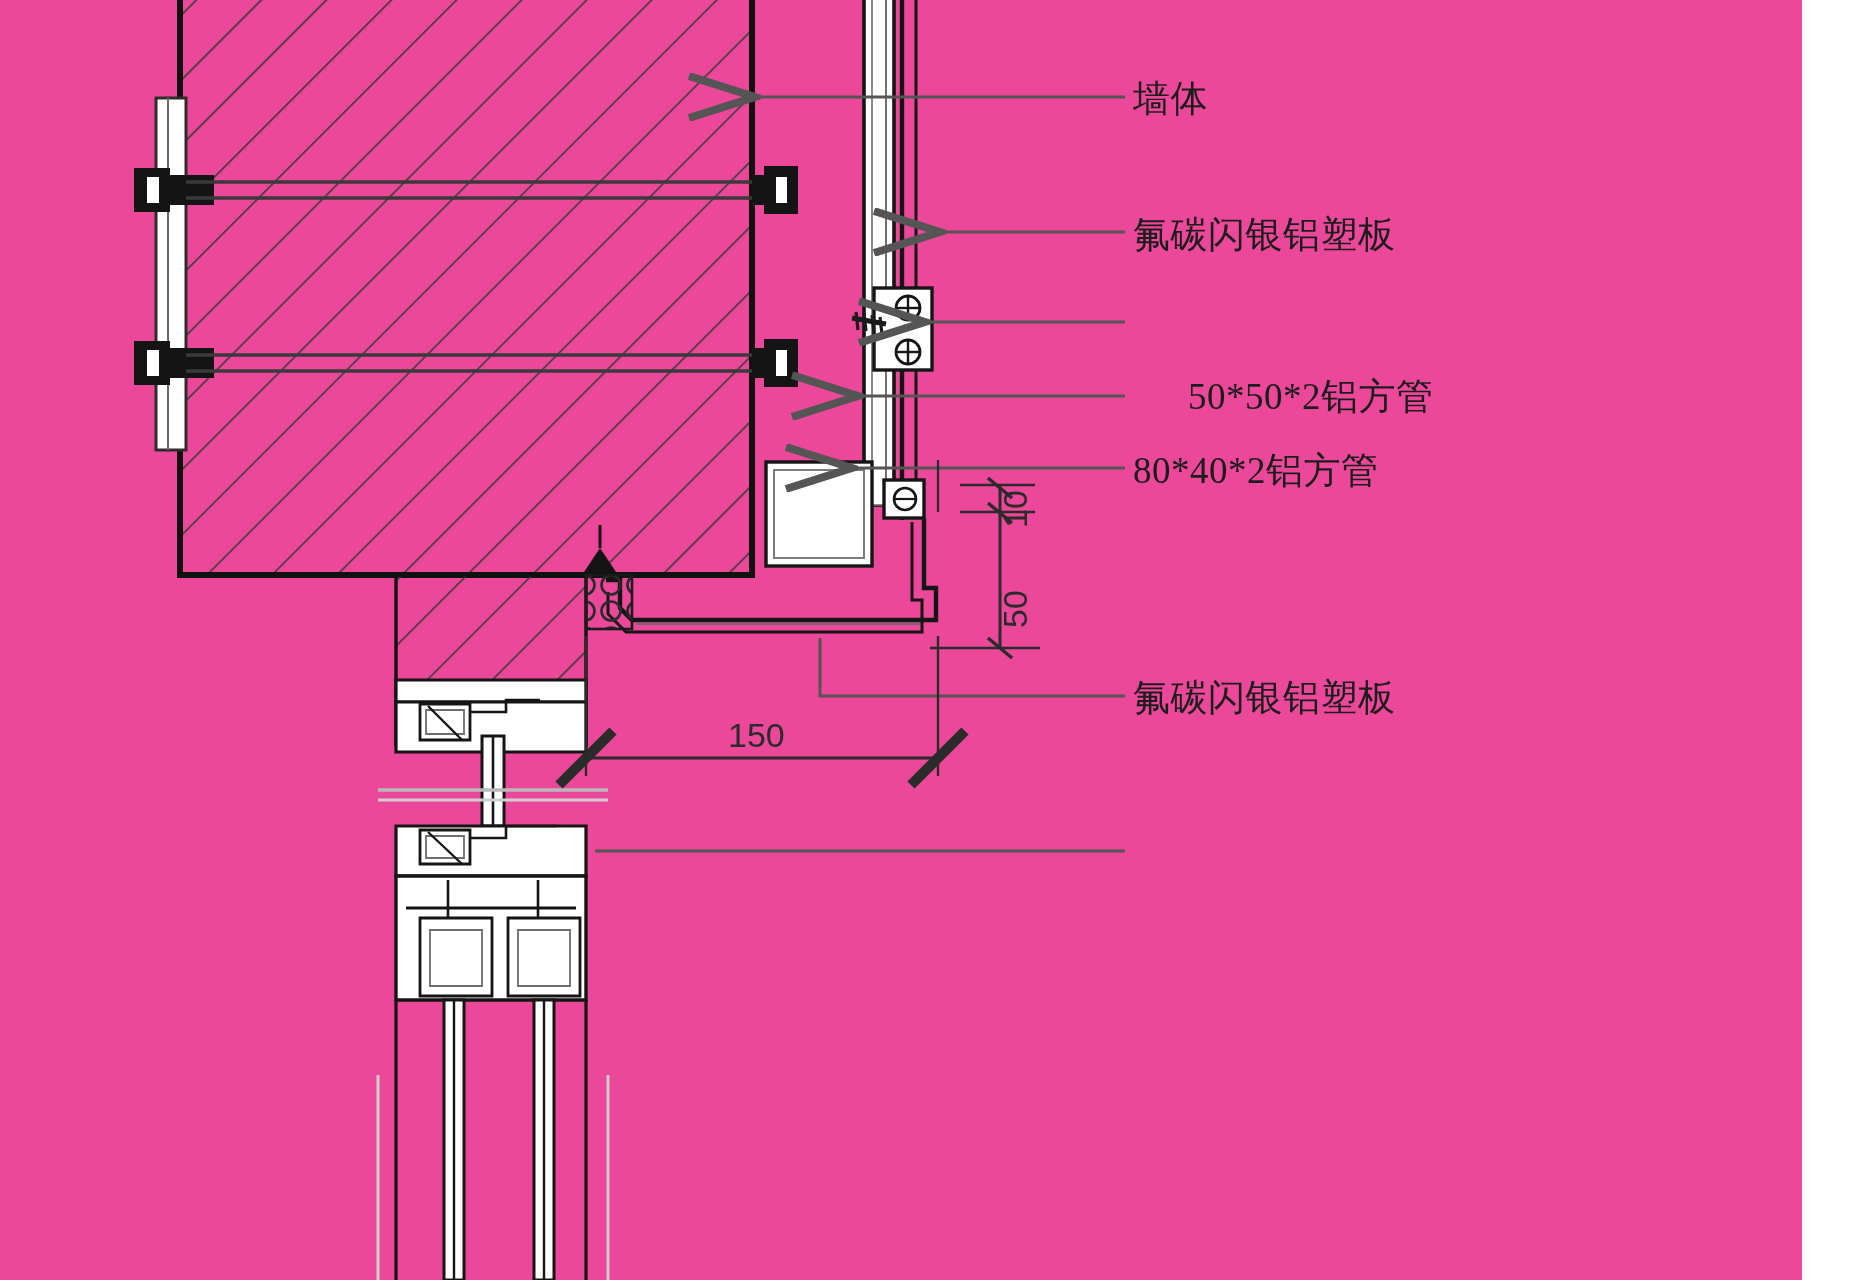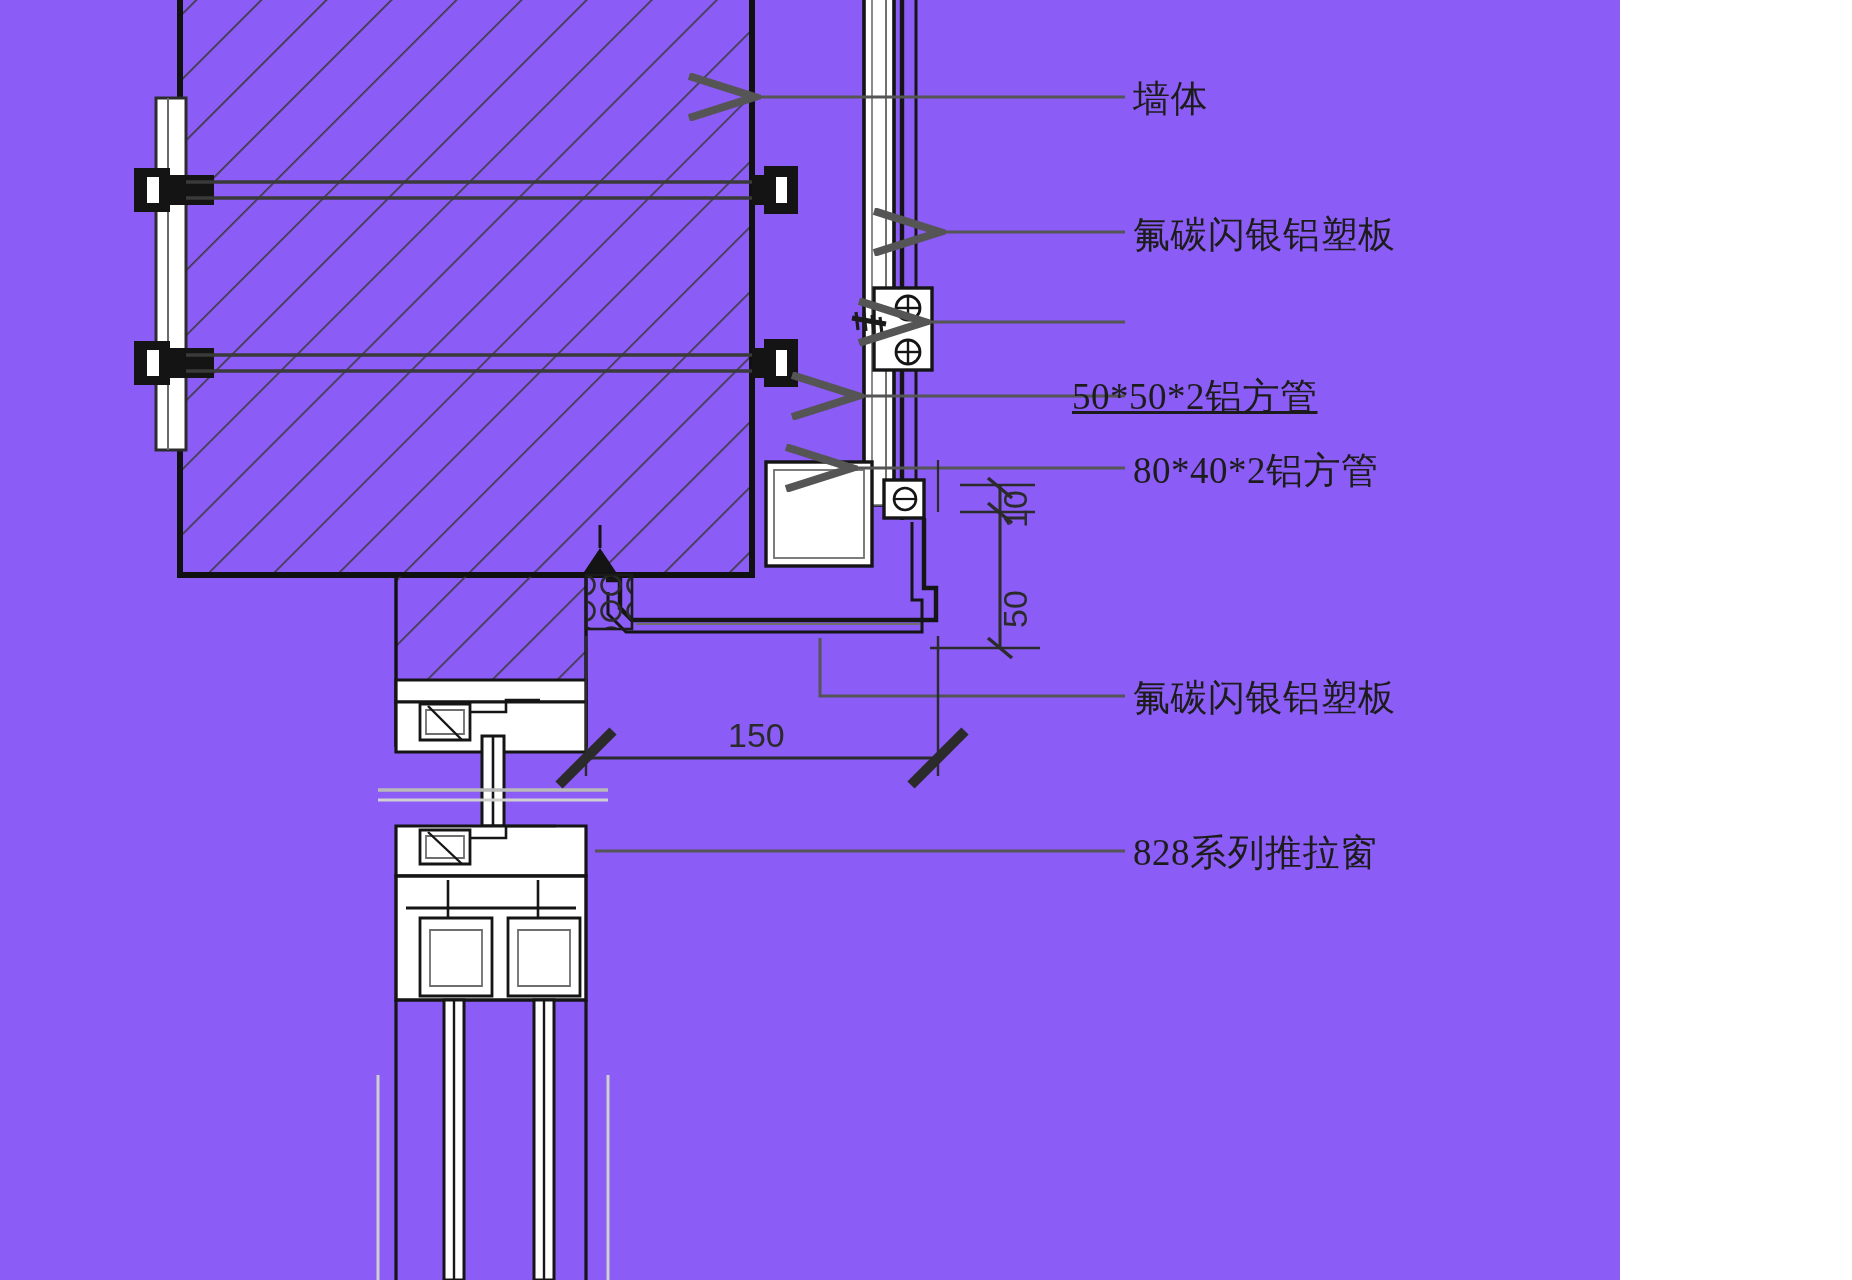--- a/index.html
+++ b/index.html
@@ -8,23 +8,23 @@
     background: #ffffff;
   }
   body {
     width: 1852px;
     height: 1280px;
     font-family: "Liberation Serif", serif;
     overflow: hidden;
   }
   #stage {
     position: relative;
-    width: 1620px;
+    width: 1802px;
     height: 1280px;
-    background: #8b5cf6;
+    background: #ec4899;
   }
   svg.drawing {
     position: absolute;
     left: 0;
     top: 0;
     width: 1852px;
     height: 1280px;
   }
   .lbl {
     position: absolute;
@@ -229,22 +229,21 @@
       <line x1="930" y1="648" x2="1040" y2="648" stroke="#2b2b2b" stroke-width="2.6"></line>
       <line x1="988" y1="478" x2="1012" y2="498" stroke="#2b2b2b" stroke-width="3.4"></line>
       <line x1="988" y1="503" x2="1012" y2="523" stroke="#2b2b2b" stroke-width="3.4"></line>
       <line x1="988" y1="638" x2="1012" y2="658" stroke="#2b2b2b" stroke-width="3.4"></line>
       <line x1="938" y1="512" x2="938" y2="460" stroke="#2b2b2b" stroke-width="2.2"></line>
     </g>
   </svg>
 
   <div class="lbl" style="left:1133px; top:74px;">墙体</div>
   <div class="lbl" style="left:1133px; top:210px;">氟碳闪银铝塑板</div>
-  <div class="lbl" style="left:1072px; top:372px;text-decoration:underline;">50*50*2铝方管</div>
+  <div class="lbl" style="left:1188px; top:372px;">50*50*2铝方管</div>
   <div class="lbl" style="left:1133px; top:446px;">80*40*2铝方管</div>
   <div class="lbl" style="left:1133px; top:673px;">氟碳闪银铝塑板</div>
-  <div class="lbl" style="left:1133px; top:828px;">828系列推拉窗</div>
 
   <div class="dim" style="left:728px; top:716px;">150</div>
   <div class="dim vert" style="left:996px; top:628px;">50</div>
   <div class="dim vert" style="left:996px; top:528px;">10</div>
 
 </div>
 
 </body></html>

